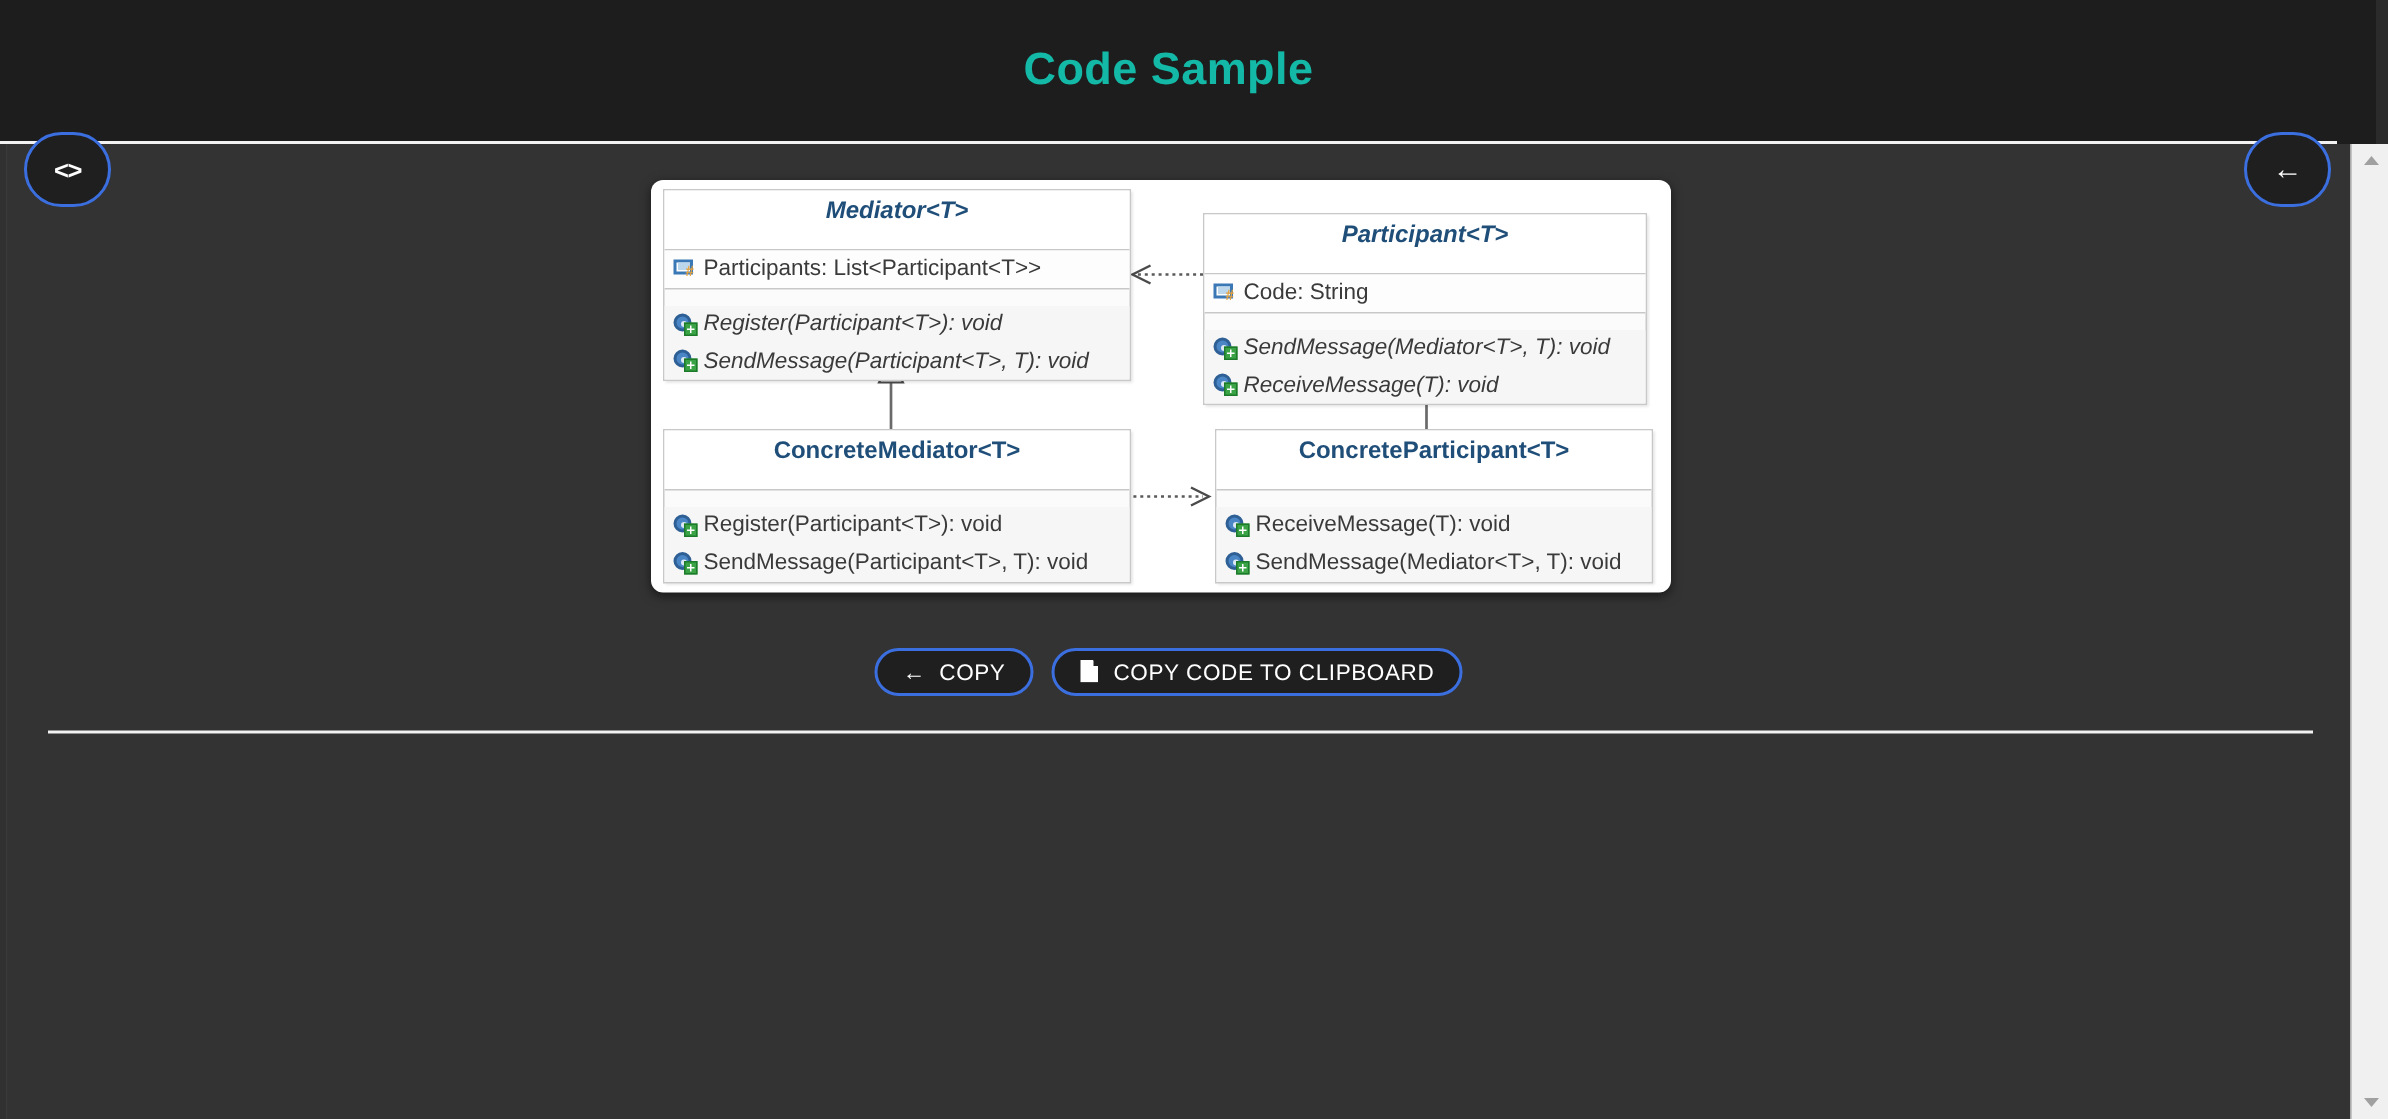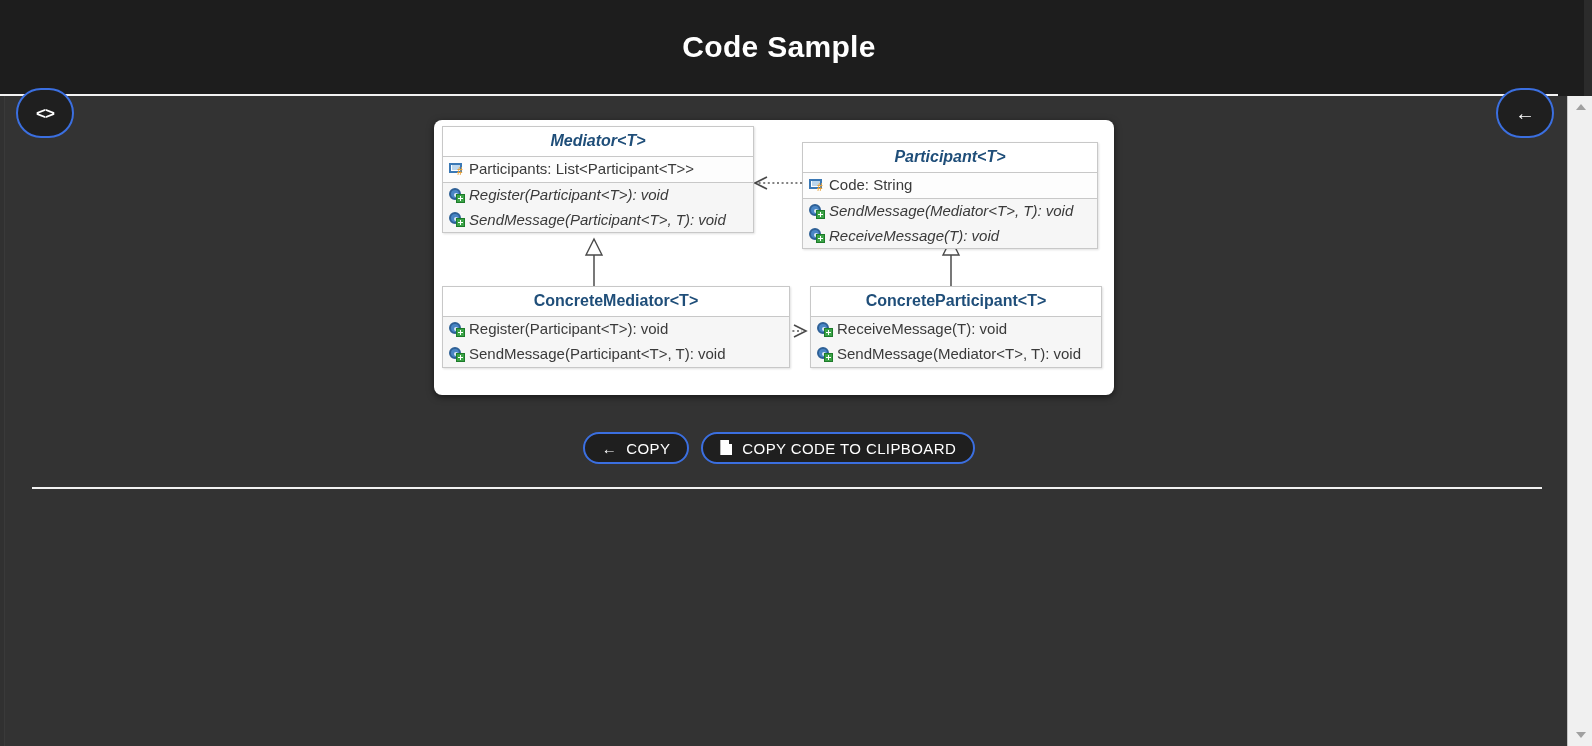--- a/index.html
+++ b/index.html
@@ -20,21 +20,21 @@
   }
 
   
   .header {
     position: absolute; left: 0; top: 0; width: 1558px; height: 96px;
     background: #1d1d1d;
     border-bottom: 2px solid #f2f2f2;
     display: flex; align-items: center; justify-content: center;
   }
   .header-title {
-    color: #ffffff;
+    color: #14b8a6;
     font-size: 30px;
     font-weight: bold;
     letter-spacing: .3px;
   }
 
   
   .fab {
     position: absolute;
     width: 58px; height: 50px;
     border-radius: 26px;
@@ -63,34 +63,34 @@
   
   .uml-class {
     position: absolute;
     background: #fbfbfb;
     border: 1px solid #c8c8c8;
     box-shadow: 1px 1px 2px rgba(0,0,0,.12);
     font-size: 15px;
   }
   .uml-title {
     text-align: center;
-    padding: 5px 6px 6px;
+    padding: 5px 6px 16px;
     color: #1f4e79;
     font-weight: bold;
     font-size: 16px;
     background: #ffffff;
     border-bottom: 1px solid #c8c8c8;
     white-space: nowrap;
   }
   .uml-title.abstract { font-style: italic; }
   .uml-section {
     border-bottom: 1px solid #c8c8c8;
     background: #f6f6f6;
   }
-  .uml-section:last-child { border-bottom: none; }
+  .uml-section:last-child { border-bottom: none; margin-top: 11px; }
   .uml-section.props { background: #fdfdfd; }
   .uml-row {
     display: flex; align-items: center;
     padding: 3px 4px 3px 6px;
     color: #3a3a3a;
     white-space: nowrap;
     font-size: 15px;
   }
   .uml-row.italic { font-style: italic; }
   .row-text { line-height: 1.25; }
@@ -289,21 +289,21 @@
           <div class="uml-row italic">
             <span class="ico ico-meth">
               <span class="gear"></span>
                 <span class="plus"></span>
             </span>
             <span class="row-text">ReceiveMessage(T): void</span>
           </div>
         </div>
       </div>
 
-      <div class="uml-class" style="left:8px; top:166px; width:348px;">
+      <div class="uml-class" style="left:8px; top:166px; width:312px;">
         <div class="uml-title">ConcreteMediator&lt;T&gt;</div>
         <div class="uml-section">
           <div class="uml-row">
             <span class="ico ico-meth">
               <span class="gear"></span>
                 <span class="plus"></span>
             </span>
             <span class="row-text">Register(Participant&lt;T&gt;): void</span>
           </div>
           <div class="uml-row">

